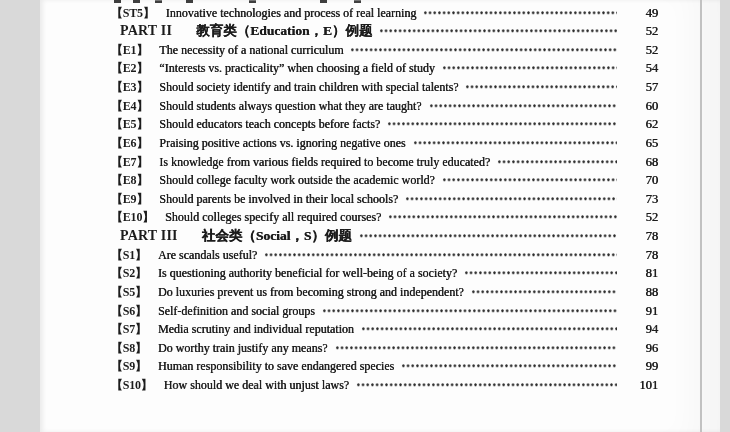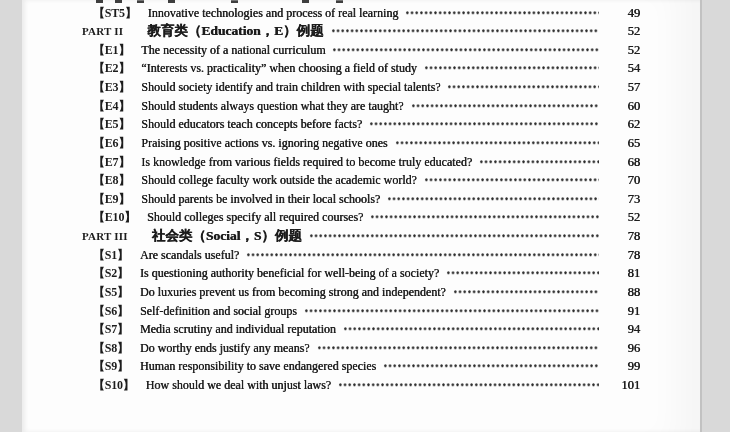--- a/index.html
+++ b/index.html
@@ -3,41 +3,41 @@
 <meta charset="utf-8">
 <style>
   html, body { margin: 0; padding: 0; }
   body {
     width: 730px; height: 432px; overflow: hidden;
     font-family: "Liberation Serif", "DejaVu Serif", serif;
     background: #d9d9d9;
   }
   .stage { position: relative; width: 730px; height: 432px; background: #d9d9d9; }
   .page {
-    position: absolute; left: 22px; top: 0; width: 680px; height: 432px;
+    position: absolute; left: 40px; top: 0; width: 680px; height: 432px;
     background: #fdfdfd;
     box-shadow: inset 3px 0 4px rgba(0,0,0,0.07), inset -45px 0 35px -22px rgba(0,0,0,0.035);
   }
   .page-edge {
     position: absolute; left: 700px; top: 0; width: 2px; height: 432px;
     background: #c2c2c2;
   }
   .frag {
     position: absolute; left: 74px; top: 0; width: 7px; height: 2.6px;
     background: #1f1f1f; opacity: .85;
     box-shadow: 19px 0 0 #1f1f1f, 41px .3px 0 #1f1f1f, 72px 0 0 #1f1f1f,
                 135px .3px 0 #1f1f1f, 206px 0 0 #1f1f1f, 240px .3px 0 #1f1f1f;
   }
   .toc { position: absolute; left: 60px; top: 3.5px; width: 558px; color: #1c1c1c; }
   .row { display: flex; align-items: stretch; height: 18.64px; white-space: nowrap; }
   .row span { line-height: 18.64px; }
   .row.entry { padding-left: 11px; }
   .lbl { font-weight: bold; font-size: 12px; letter-spacing: -0.2px; }
   .ttl { font-size: 12px; margin-left: 11px; text-shadow: 0.4px 0 0 currentColor; }
-  .row.part .lbl { font-size: 11px; letter-spacing: 0.2px; }
+  .row.part .lbl { font-size: 14px; letter-spacing: 0.2px; margin-left: 20px; }
   .row.part .ttl { font-size: 13.5px; font-weight: bold; margin-left: 24px; }
   .dots {
     flex: 1 1 auto; min-width: 10px; margin: 0 5px 0 7px;
     background-image: radial-gradient(circle, #2b2b2b 1.05px, rgba(0,0,0,0) 1.5px);
     background-size: 4.7px 18.64px; background-repeat: repeat-x;
     background-position: 0 -0.5px;
   }
   .pg { flex: 0 0 36px; width: 36px; text-align: right; font-size: 12.5px; text-shadow: 0.4px 0 0 currentColor; }
 </style>
 </head>
@@ -150,21 +150,21 @@
           <span class="pg">91</span>
         </div>
         <div class="row entry">
           <span class="lbl">【S7】</span>
           <span class="ttl">Media scrutiny and individual reputation</span>
           <span class="dots"></span>
           <span class="pg">94</span>
         </div>
         <div class="row entry">
           <span class="lbl">【S8】</span>
-          <span class="ttl">Do worthy ends justify any means?</span>
+          <span class="ttl">Do worthy train justify any means?</span>
           <span class="dots"></span>
           <span class="pg">96</span>
         </div>
         <div class="row entry">
           <span class="lbl">【S9】</span>
           <span class="ttl">Human responsibility to save endangered species</span>
           <span class="dots"></span>
           <span class="pg">99</span>
         </div>
         <div class="row entry">

